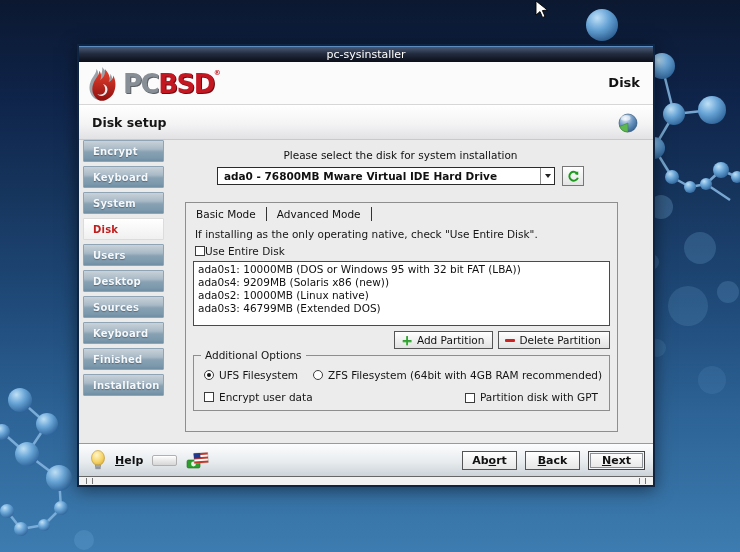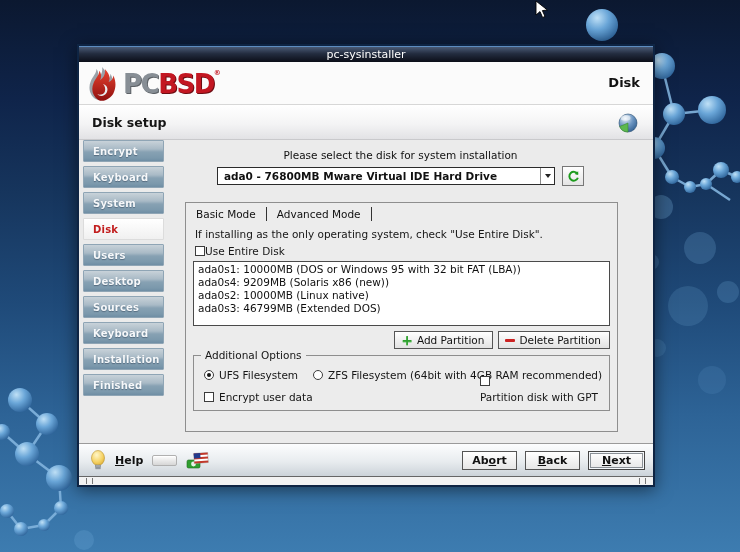--- a/index.html
+++ b/index.html
@@ -213,22 +213,22 @@
 
       <div class="sidebar">
         <div class="side-item">Encrypt</div>
         <div class="side-item">Keyboard</div>
         <div class="side-item">System</div>
         <div class="side-item active">Disk</div>
         <div class="side-item">Users</div>
         <div class="side-item">Desktop</div>
         <div class="side-item">Sources</div>
         <div class="side-item">Keyboard</div>
+        <div class="side-item">Finished</div>
         <div class="side-item">Installation</div>
-        <div class="side-item">Finished</div>
       </div>
 
       <div class="main">
         <div class="prompt">Please select the disk for system installation</div>
 
         <div class="disk-row">
           <div class="combo">
             <span class="combo-text">ada0 - 76800MB Mware Virtual IDE Hard Drive</span>
             <span class="combo-arrow">
                 <span class="tri-down"></span>
@@ -243,21 +243,21 @@
         </div>
 
         <div class="outer-box">
           <div class="tabs">
             <span class="tab">Basic Mode</span>
             <span class="tabdiv"></span>
             <span class="tab">Advanced Mode</span>
             <span class="tabdiv"></span>
           </div>
 
-          <div class="instruction">If installing as the only operating system, check "Use Entire Disk".</div>
+          <div class="instruction">If installing as the only operating native, check "Use Entire Disk".</div>
 
           <label class="checkrow">
             <span class="cb"></span>
             <span>Use Entire Disk</span>
           </label>
 
           <div class="listbox">
             <div>ada0s1: 10000MB (DOS or Windows 95 with 32 bit FAT (LBA))</div>
             <div>ada0s4: 9209MB (Solaris x86 (new))</div>
             <div>ada0s2: 10000MB (Linux native)</div>
@@ -284,21 +284,21 @@
               </label>
               <label>
                 <span class="radio"></span>
                 <span>ZFS Filesystem (64bit with 4GB RAM recommended)</span>
               </label>
             </div>
             <label class="addl-check-left" style="display:flex;align-items:center;gap:5px;">
               <span class="cb"></span>
               <span>Encrypt user data</span>
             </label>
-            <label class="addl-check-right" style="display:flex;align-items:flex-start;gap:5px;flex-direction:column;">
+            <label class="addl-check-right" style="display:flex;align-items:flex-end;gap:5px;">
               <span class="cb"></span>
               <span>Partition disk with GPT</span>
             </label>
           </div>
         </div>
       </div>
     </div>
 
     <div class="footer">
       <div class="help-cluster">

